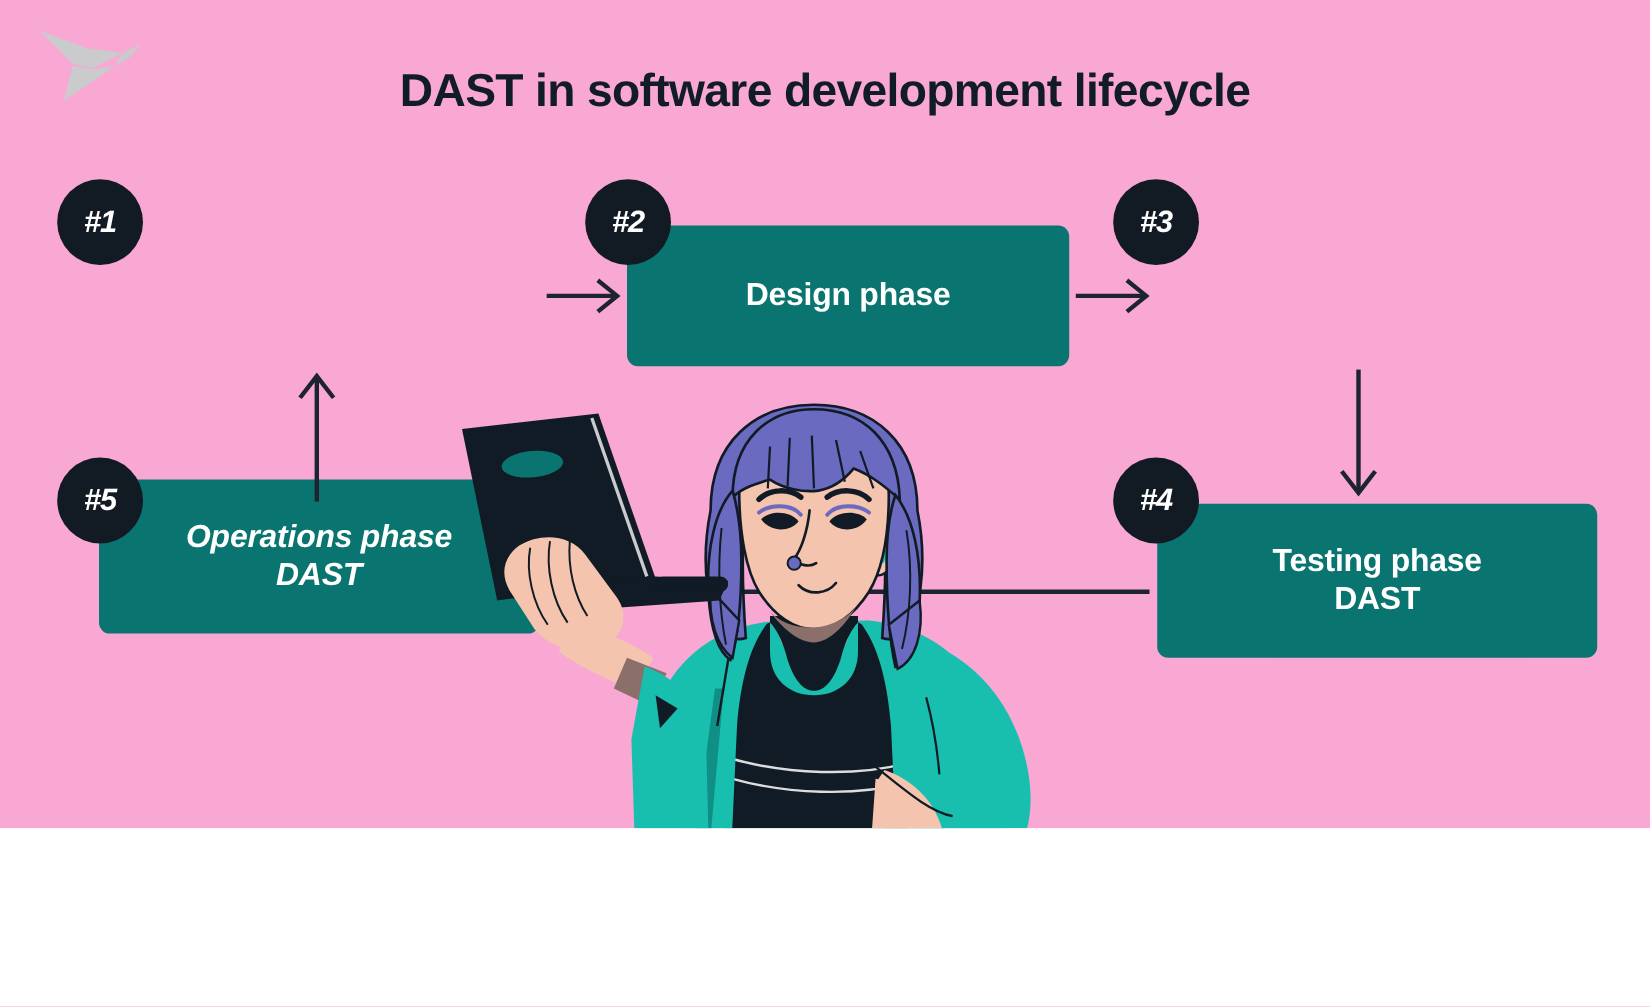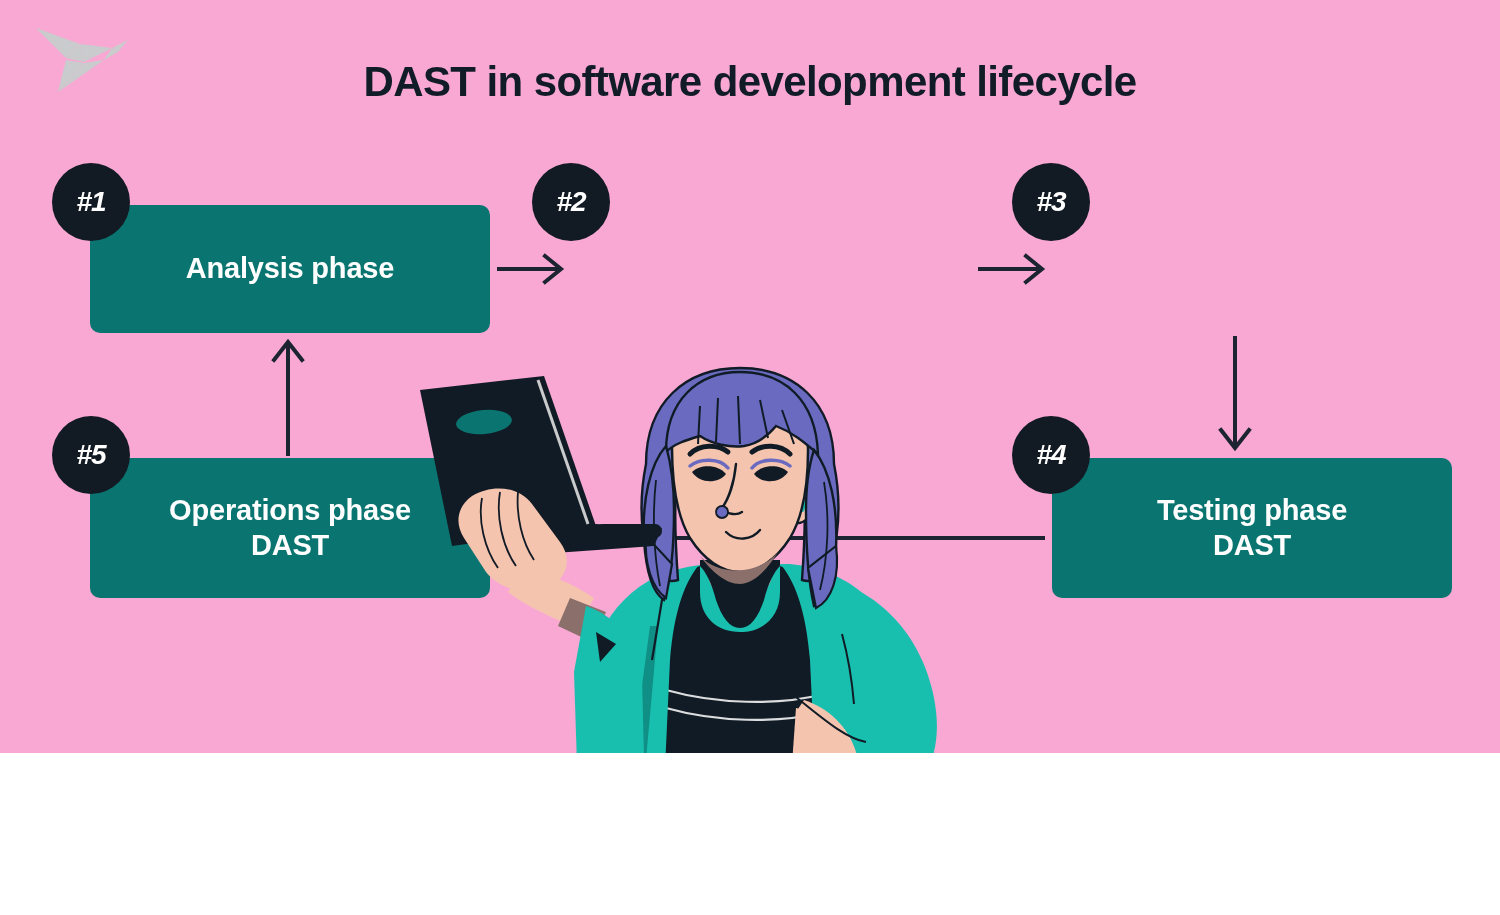--- a/index.html
+++ b/index.html
@@ -61,21 +61,21 @@
     text-align: center;
     letter-spacing: -0.2px;
     white-space: pre-line;
   }
 
   
   #box1 { left: 90px;   top: 205px; width: 400px; height: 128px; }
   #box2 { left: 570px;  top: 205px; width: 402px; height: 128px; }
   #box3 { left: 1052px; top: 205px; width: 400px; height: 128px; }
   #box4 { left: 1052px; top: 458px; width: 400px; height: 140px; justify-content: center; }
-  #box5 { left: 90px;   top: 458px; width: 400px; height: 140px; }
+  #box5 { left: 90px;   top: 436px; width: 400px; height: 140px; font-style: italic; }
 
   
   .badge {
     position: absolute;
     width: 78px;
     height: 78px;
     border-radius: 50%;
     background: #121a24;
     display: flex;
     align-items: center;
@@ -128,22 +128,22 @@
       <polygon points="52,26 84,30 56,44"></polygon>
       <polygon points="84,30 100,22 90,34"></polygon>
       <polygon points="84,30 90,34 76,42"></polygon>
       <polygon points="38,42 56,45 30,74"></polygon>
       <polygon points="56,45 76,42 30,74"></polygon>
     </g>
   </svg>
 
   <div class="page-title">DAST in software development lifecycle</div>
 
-  <div class="phase-box" id="box1">
-    <div class="phase-label">Analysis phase</div>
+  <div class="phase-box" id="box2">
+    <div class="phase-label">Design phase</div>
   </div>
   <div class="phase-box" id="box4">
     <div class="phase-label">Testing phase
 DAST</div>
   </div>
   <div class="phase-box" id="box5">
     <div class="phase-label">Operations phase
 DAST</div>
   </div>
 

